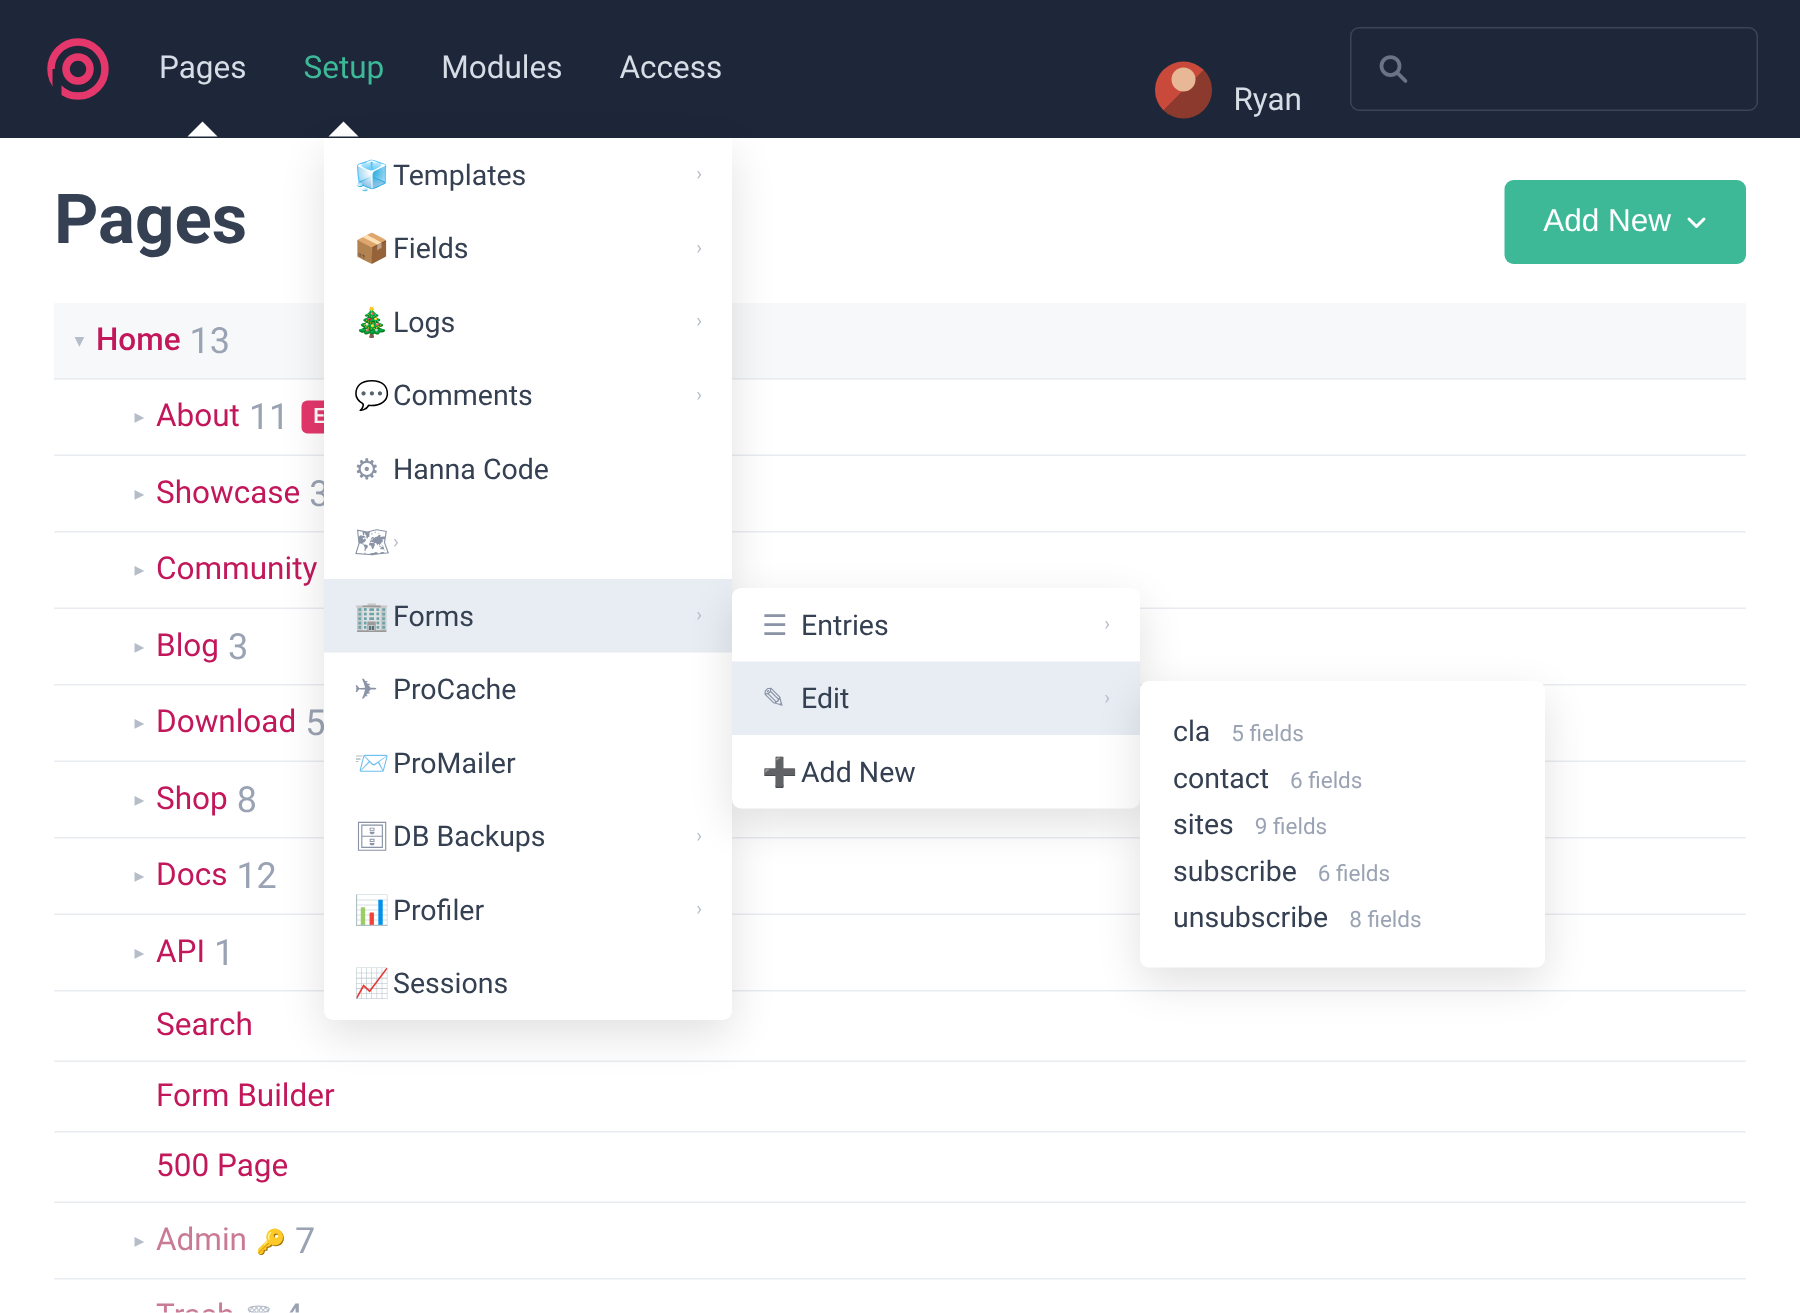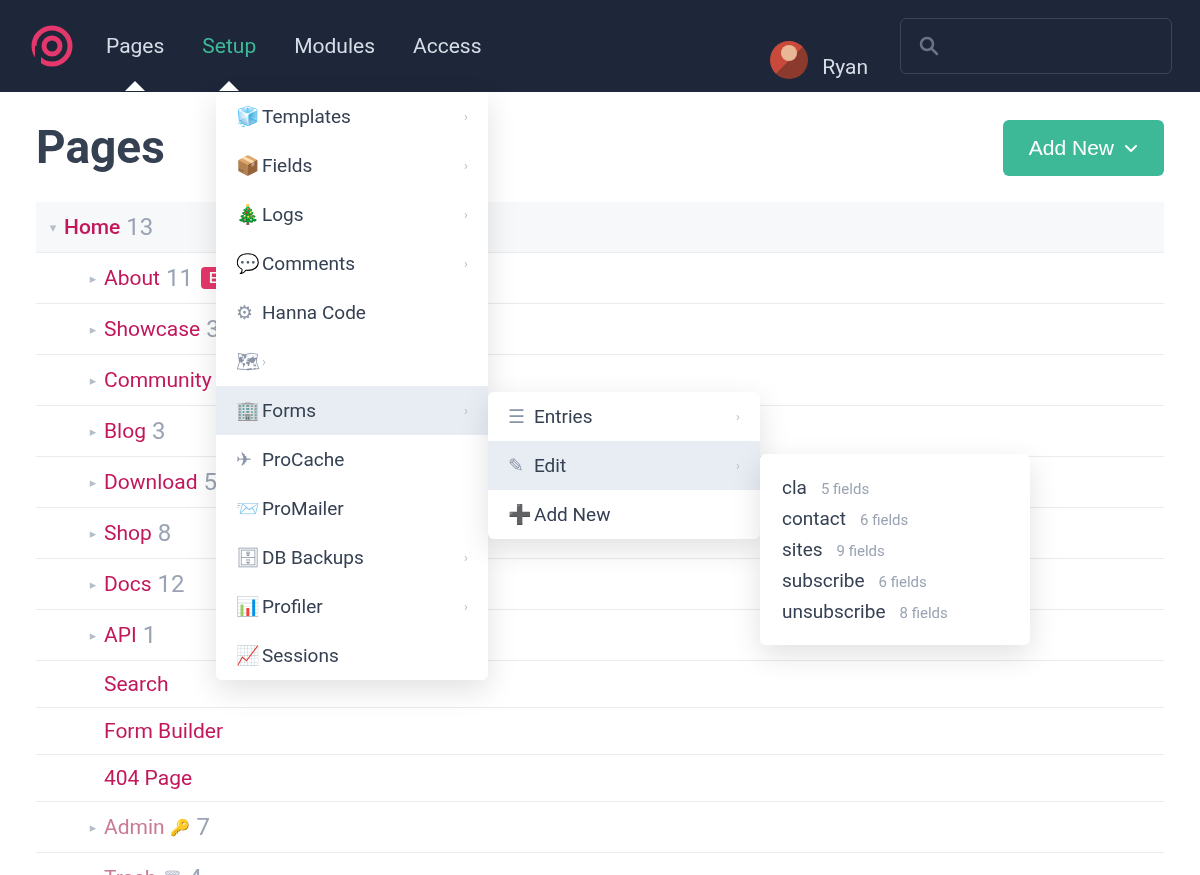--- a/index.html
+++ b/index.html
@@ -157,21 +157,21 @@
         <div class="tree-row child">
           <span class="caret"></span>
           <span class="label">Search</span>
         </div>
         <div class="tree-row child">
           <span class="caret"></span>
           <span class="label">Form Builder</span>
         </div>
         <div class="tree-row child">
           <span class="caret"></span>
-          <span class="label">404 Page</span>
+          <span class="label">500 Page</span>
         </div>
         <div class="tree-row child dim">
           <span class="caret">▸</span>
           <span class="label">Admin</span>
           <span class="row-icon">🔑</span>
           <span class="count">7</span>
         </div>
         <div class="tree-row child dim">
           <span class="caret">▸</span>
           <span class="label">Trash</span>

